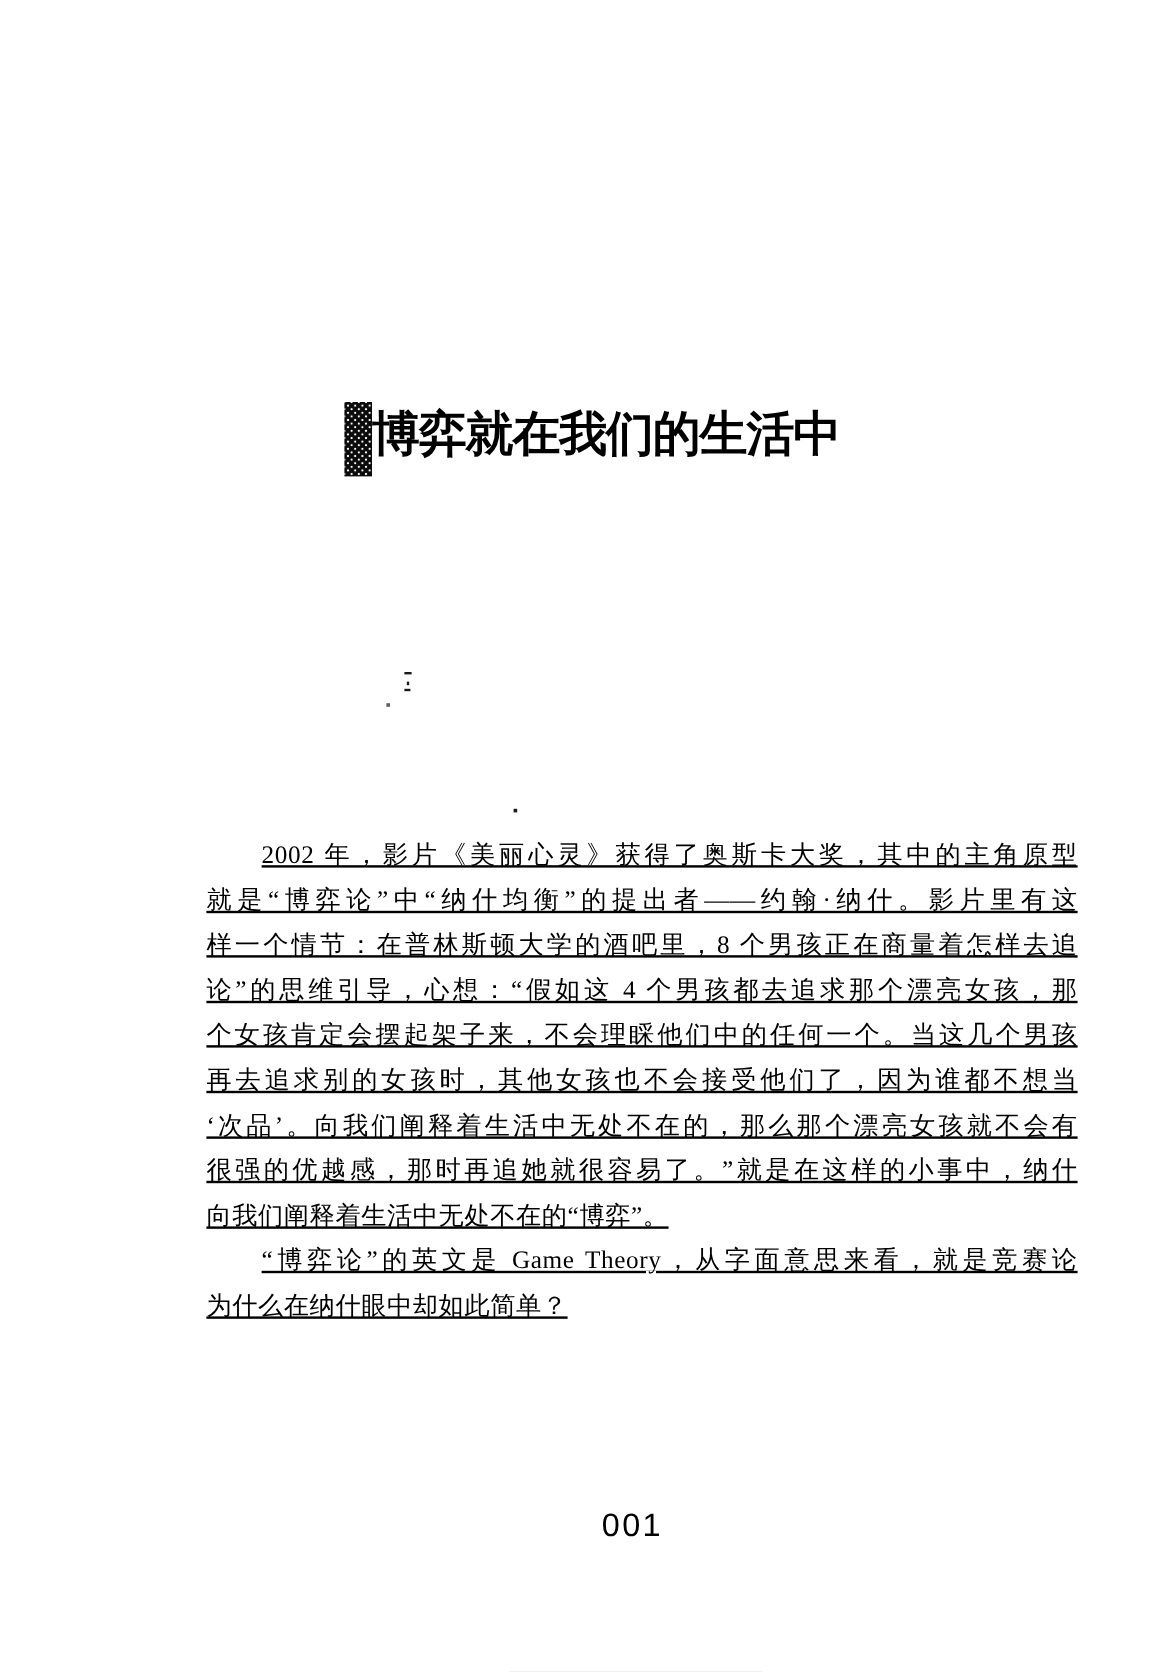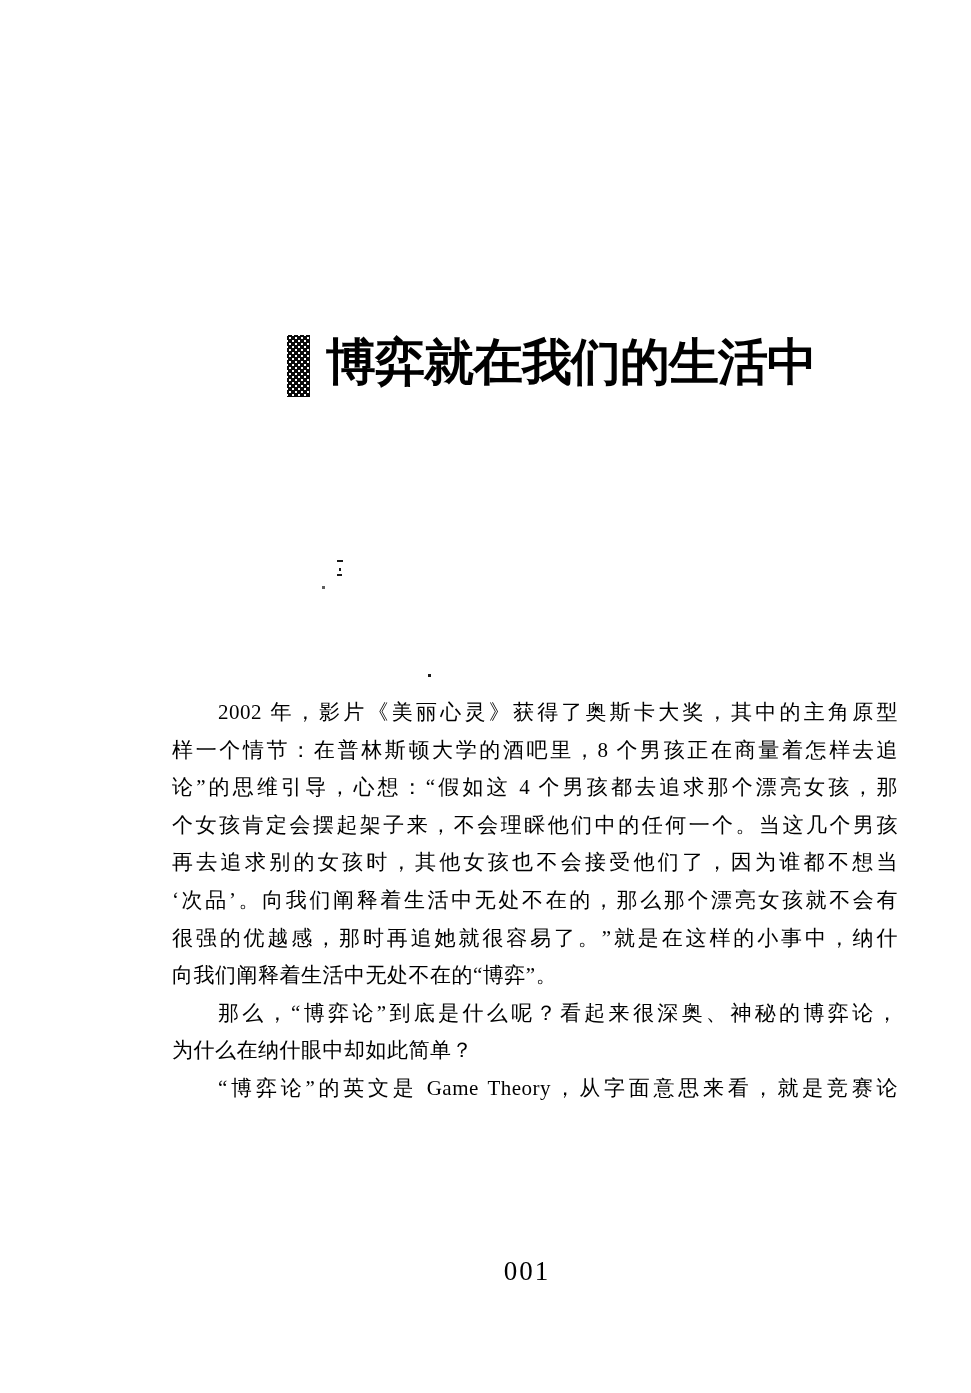--- a/index.html
+++ b/index.html
@@ -31,22 +31,21 @@
     height: 62px;
     margin-top: 2px;
     background-color: #0a0a0a;
     background-image:
       radial-gradient(circle, #ffffff 1px, rgba(255,255,255,0) 1.2px),
       radial-gradient(circle, #ffffff 1px, rgba(255,255,255,0) 1.2px);
     background-size: 6px 6px, 6px 6px;
     background-position: 0 0, 3px 3px;
   }
   .chapter-title {
-    margin-left: 16px;
-    font-size: 50px;
+    font-size: 40px;
     font-weight: 900;
     line-height: 58px;
     letter-spacing: -1px;
     white-space: nowrap;
   }
 
   
   .body-block {
     position: absolute;
     left: 172px;
@@ -54,39 +53,40 @@
     width: 726px;
     font-size: 21px;
     line-height: 37.6px;
     letter-spacing: 0.5px;
   }
   .body-line {
     width: 726px;
     text-align: justify;
     text-align-last: justify;
     white-space: nowrap;
+    text-decoration: underline;
   }
   .body-line.short {
     text-align: center;
     text-align-last: left;
   }
   .body-line.indent {
     text-indent: 46px;
   }
 
   
   .folio {
     position: absolute;
     left: 172px;
     top: 1256px;
     width: 710px;
     text-align: center;
     font-size: 27px;
     letter-spacing: 2px;
-    font-family: Liberation Serif, serif;
+    font-family: Liberation Sans, sans-serif;
   }
 
   
   .speck { position: absolute; background: #1a1a1a; }
   .speck-1 { left: 337px; top: 560px; width: 6px; height: 2px; }
   .speck-2 { left: 339px; top: 568px; width: 2px; height: 3px; }
   .speck-3 { left: 337px; top: 574px; width: 5px; height: 2px; }
   .speck-4 { left: 322px; top: 586px; width: 3px; height: 3px; opacity: .7; }
   .speck-5 { left: 428px; top: 674px; width: 3px; height: 3px; }
 </style>
@@ -101,27 +101,27 @@
   </div>
 
   <span class="speck speck-1"></span>
   <span class="speck speck-2"></span>
   <span class="speck speck-3"></span>
   <span class="speck speck-4"></span>
   <span class="speck speck-5"></span>
 
   <div class="body-block">
     <div class="body-line indent">2002 年，影片《美丽心灵》获得了奥斯卡大奖，其中的主角原型</div>
+    <div class="body-line">就是“博弈论”中“纳什均衡”的提出者——约翰·纳什。影片里有这</div>
     <div class="body-line">样一个情节：在普林斯顿大学的酒吧里，8 个男孩正在商量着怎样去追</div>
     <div class="body-line">论”的思维引导，心想：“假如这 4 个男孩都去追求那个漂亮女孩，那</div>
     <div class="body-line">个女孩肯定会摆起架子来，不会理睬他们中的任何一个。当这几个男孩</div>
     <div class="body-line">再去追求别的女孩时，其他女孩也不会接受他们了，因为谁都不想当</div>
     <div class="body-line">‘次品’。向我们阐释着生活中无处不在的，那么那个漂亮女孩就不会有</div>
     <div class="body-line">很强的优越感，那时再追她就很容易了。”就是在这样的小事中，纳什</div>
     <div class="body-line short">向我们阐释着生活中无处不在的“博弈”。</div>
-    <div class="body-line indent">那么，“博弈论”到底是什么呢？看起来很深奥、神秘的博弈论，</div>
+    <div class="body-line indent">“博弈论”的英文是 Game Theory，从字面意思来看，就是竞赛论</div>
     <div class="body-line short">为什么在纳什眼中却如此简单？</div>
-    <div class="body-line indent">“博弈论”的英文是 Game Theory，从字面意思来看，就是竞赛论</div>
   </div>
 
   <div class="folio">001</div>
 
 </div>
 
 </body></html>

